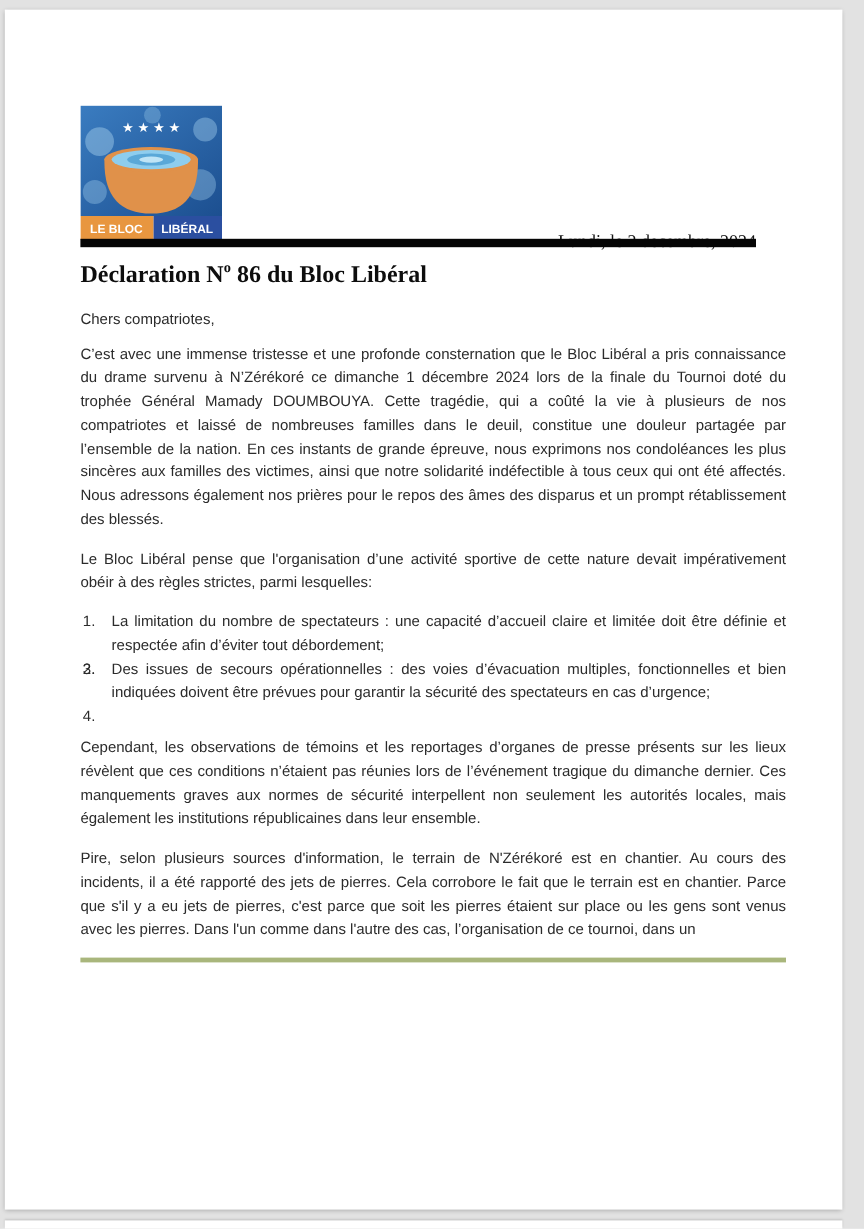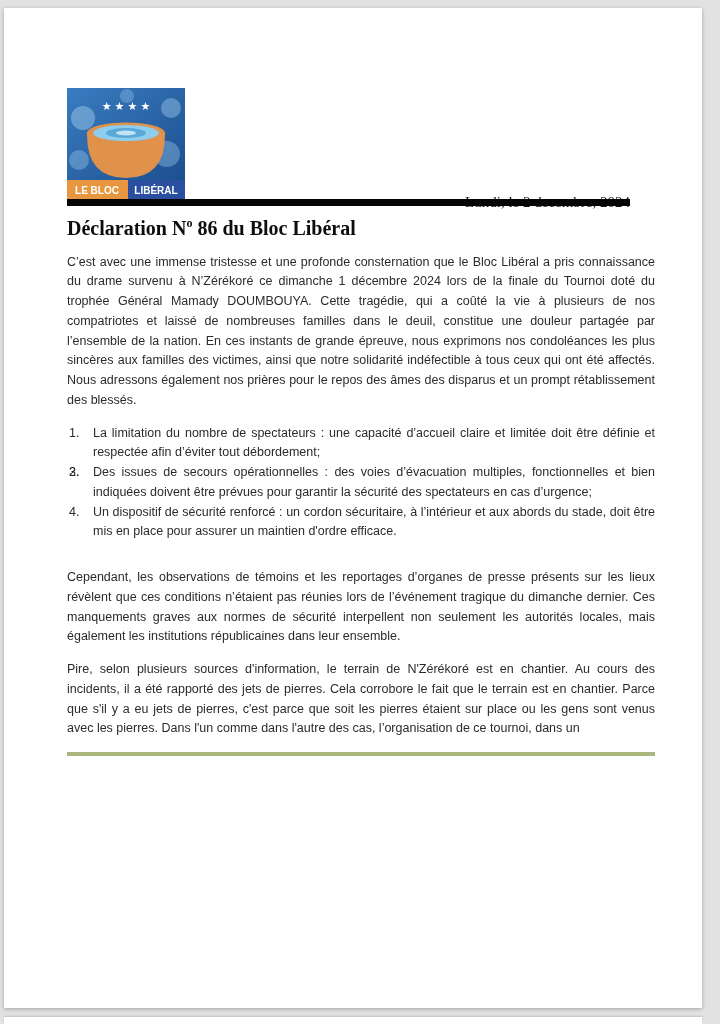--- a/index.html
+++ b/index.html
@@ -117,39 +117,40 @@
 
     <div class="black-rule"></div>
   </div>
 
   <div class="content">
 
     <div class="doc-title">
       <span>Déclaration N</span><sup>o</sup><span> 86 du Bloc Libéral</span>
     </div>
 
+    <div class="salutation">Chers compatriotes,</div>
 
     <p class="para">C’est avec une immense tristesse et une profonde consternation que le Bloc Libéral a pris connaissance du drame survenu à N’Zérékoré ce dimanche 1 décembre 2024 lors de la finale du Tournoi doté du trophée Général Mamady DOUMBOUYA. Cette tragédie, qui a coûté la vie à plusieurs de nos compatriotes et laissé de nombreuses familles dans le deuil, constitue une douleur partagée par l’ensemble de la nation. En ces instants de grande épreuve, nous exprimons nos condoléances les plus sincères aux familles des victimes, ainsi que notre solidarité indéfectible à tous ceux qui ont été affectés. Nous adressons également nos prières pour le repos des âmes des disparus et un prompt rétablissement des blessés.</p>
 
+    <p class="para">Le Bloc Libéral pense que l'organisation d’une activité sportive de cette nature devait impérativement obéir à des règles strictes, parmi lesquelles:</p>
 
     <ol class="rules-list">
       <li>
         <span class="li-num">1.</span>
         <span>La limitation du nombre de spectateurs : une capacité d’accueil claire et limitée doit être définie et respectée afin d’éviter tout débordement;</span>
       </li>
       <li>
         <span class="li-num">2.</span>
       </li>
       <li>
         <span class="li-num">3.</span>
         <span>Des issues de secours opérationnelles : des voies d’évacuation multiples, fonctionnelles et bien indiquées doivent être prévues pour garantir la sécurité des spectateurs en cas d’urgence;</span>
       </li>
       <li>
         <span class="li-num">4.</span>
-        <span>Un dispositif de sécurité renforcé : un cordon sécuritaire, à l’intérieur et aux abords du stade, doit être mis en place pour assurer un maintien d'ordre efficace.</span>
       </li>
     </ol>
 
     <p class="para big-gap">Cependant, les observations de témoins et les reportages d’organes de presse présents sur les lieux révèlent que ces conditions n’étaient pas réunies lors de l’événement tragique du dimanche dernier. Ces manquements graves aux normes de sécurité interpellent non seulement les autorités locales, mais également les institutions républicaines dans leur ensemble.</p>
 
     <p class="para">Pire, selon plusieurs sources d'information, le terrain de N'Zérékoré est en chantier. Au cours des incidents, il a été rapporté des jets de pierres. Cela corrobore le fait que le terrain est en chantier. Parce que s'il y a eu jets de pierres, c'est parce que soit les pierres étaient sur place ou les gens sont venus avec les pierres.  Dans l'un comme dans l'autre des cas, l’organisation de ce tournoi, dans un</p>
 
     <div class="footer-sep"></div>
 
 

